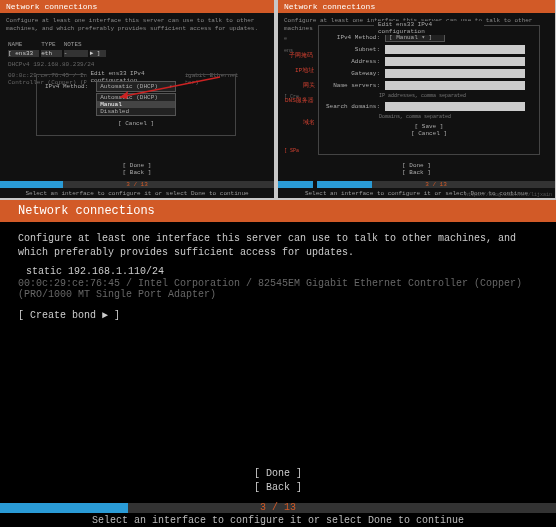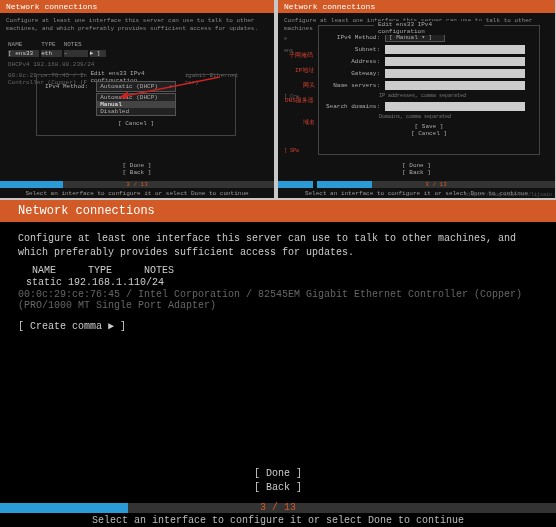--- a/index.html
+++ b/index.html
@@ -199,28 +199,23 @@
       </div>
     </div>
     <div class="footer-msg">Select an interface to configure it or select Done to continue</div>
     <div class="watermark">https://blog.csdn.net/lijxain</div>
   </div>
 </div>
 
 <div class="panel-bottom">
   <div class="title-bar-big">Network connections</div>
   <div class="big-desc">Configure at least one interface this server can use to talk to other machines, and which preferably provides sufficient access for updates.</div>
-  <div class="big-table-head">
-    <span class="col-name">NAME</span>
-    <span class="col-type">TYPE</span>
-    <span class="col-notes">NOTES</span>
-  </div>
   <div class="big-static"><span class="pad"></span><span>static  192.168.1.110/24</span></div>
   <div class="big-mac"><span class="pad"></span><span>00:0c:29:ce:76:45 / Intel Corporation / 82545EM Gigabit Ethernet Controller (Copper) (PRO/1000 MT Single Port Adapter)</span></div>
-  <div class="big-bond">[ Create comma ► ]</div>
+  <div class="big-bond">[ Create bond ► ]</div>
 
   <div class="big-footer-btns">
     <div>[ Done           ]</div>
     <div>[ Back           ]</div>
   </div>
   <div class="big-progress-row">
     <div class="big-progress-bar">
       <div class="big-progress-fill"></div>
       <div class="big-progress-text">3 / 13</div>
     </div>

